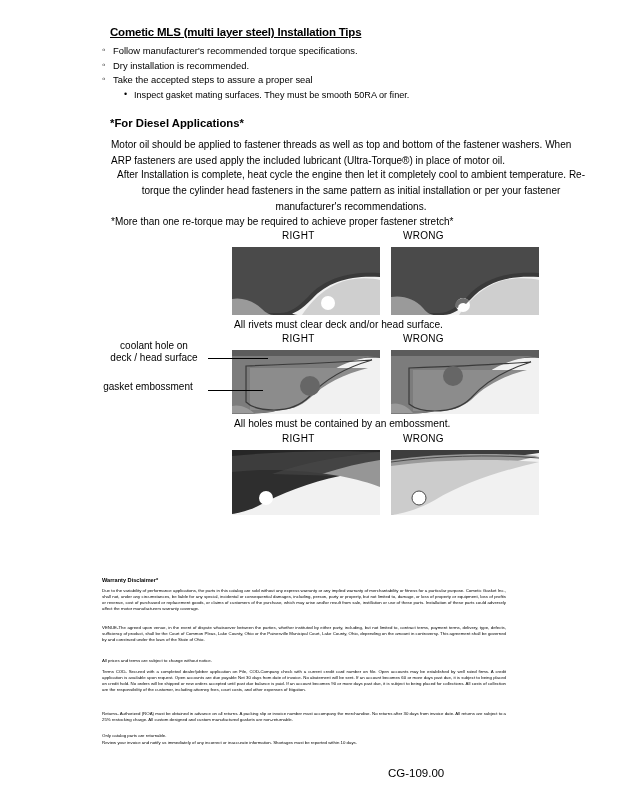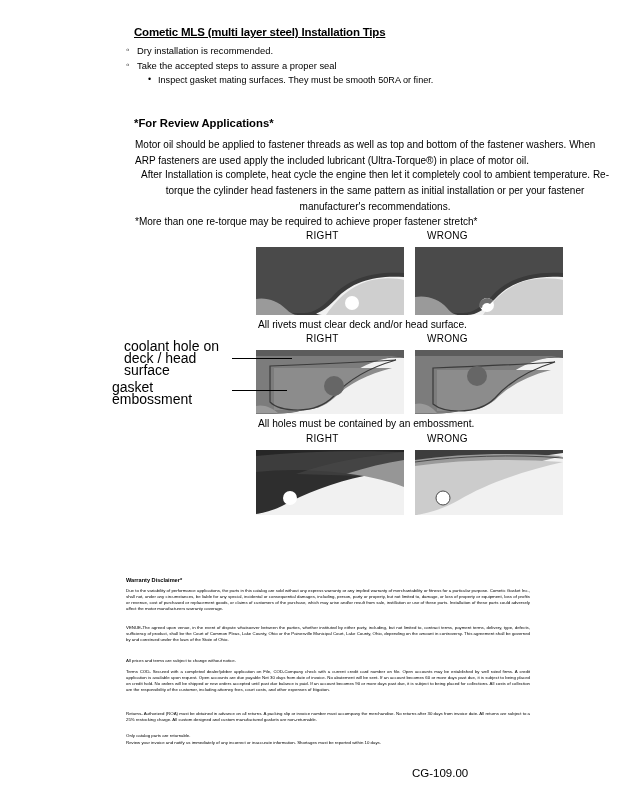--- a/index.html
+++ b/index.html
@@ -9,21 +9,21 @@
     height: 800px;
     background: #ffffff;
     font-family: "Liberation Sans", sans-serif;
     color: #000000;
     overflow: hidden;
     position: relative;
   }
   .page {
     position: absolute;
     left: 0; top: 0;
-    width: 504px; height: 800px; margin-left: 24px;
+    width: 504px; height: 800px;
   }
 
   
   .doc-title {
     position: absolute;
     left: 110px; top: 26px;
     font-size: 11.5px;
     font-weight: bold;
     letter-spacing: -0.2px;
   }
@@ -92,22 +92,22 @@
   .panel {
     position: absolute;
     overflow: hidden;
     background: #f1f1f1;
   }
   .panel svg { display: block; }
 
   
   .annot {
     position: absolute;
-    font-size: 14px;
-    text-align: left;
+    font-size: 10px;
+    text-align: center;
     line-height: 12px;
   }
   .leader {
     position: absolute;
     height: 1px;
     background: #000;
   }
 
   
   .warr-title {
@@ -141,26 +141,27 @@
 </head>
 <body>
 
 <div class="page">
 
   <div class="doc-title">
     <span class="ul">Cometic MLS (multi layer steel) Installation Tips</span>
   </div>
 
   <div class="bullets">
+    <div class="b1">Follow manufacturer's recommended torque specifications.</div>
     <div class="b1">Dry installation is recommended.</div>
     <div class="b1">Take the accepted steps to assure a proper seal</div>
     <div class="b2">Inspect gasket mating surfaces.  They must be smooth 50RA or finer.</div>
   </div>
 
-  <div class="diesel-head">*For Review Applications*</div>
+  <div class="diesel-head">*For Diesel Applications*</div>
   <div class="para p1">Motor oil should be applied to fastener threads as well as top and bottom of the fastener washers. When ARP fasteners are used apply the included lubricant (Ultra-Torque®) in place of motor oil.</div>
   <div class="para p2">After Installation is complete, heat cycle the engine then let it completely cool to ambient temperature. Re-torque the cylinder head fasteners in the same pattern as initial installation or per your fastener manufacturer's recommendations.</div>
   <div class="para p3">*More than one re-torque may be required to achieve proper fastener stretch*</div>
 
   <div class="fig-label" style="left:282px; top:230px;">RIGHT</div>
   <div class="fig-label" style="left:403px; top:230px;">WRONG</div>
 
   <div class="panel" style="left:232px; top:247px; width:148px; height:68px;">
     <svg width="148" height="68" viewBox="0 0 148 68">
       <rect x="0" y="0" width="148" height="68" fill="#f1f1f1"></rect>

